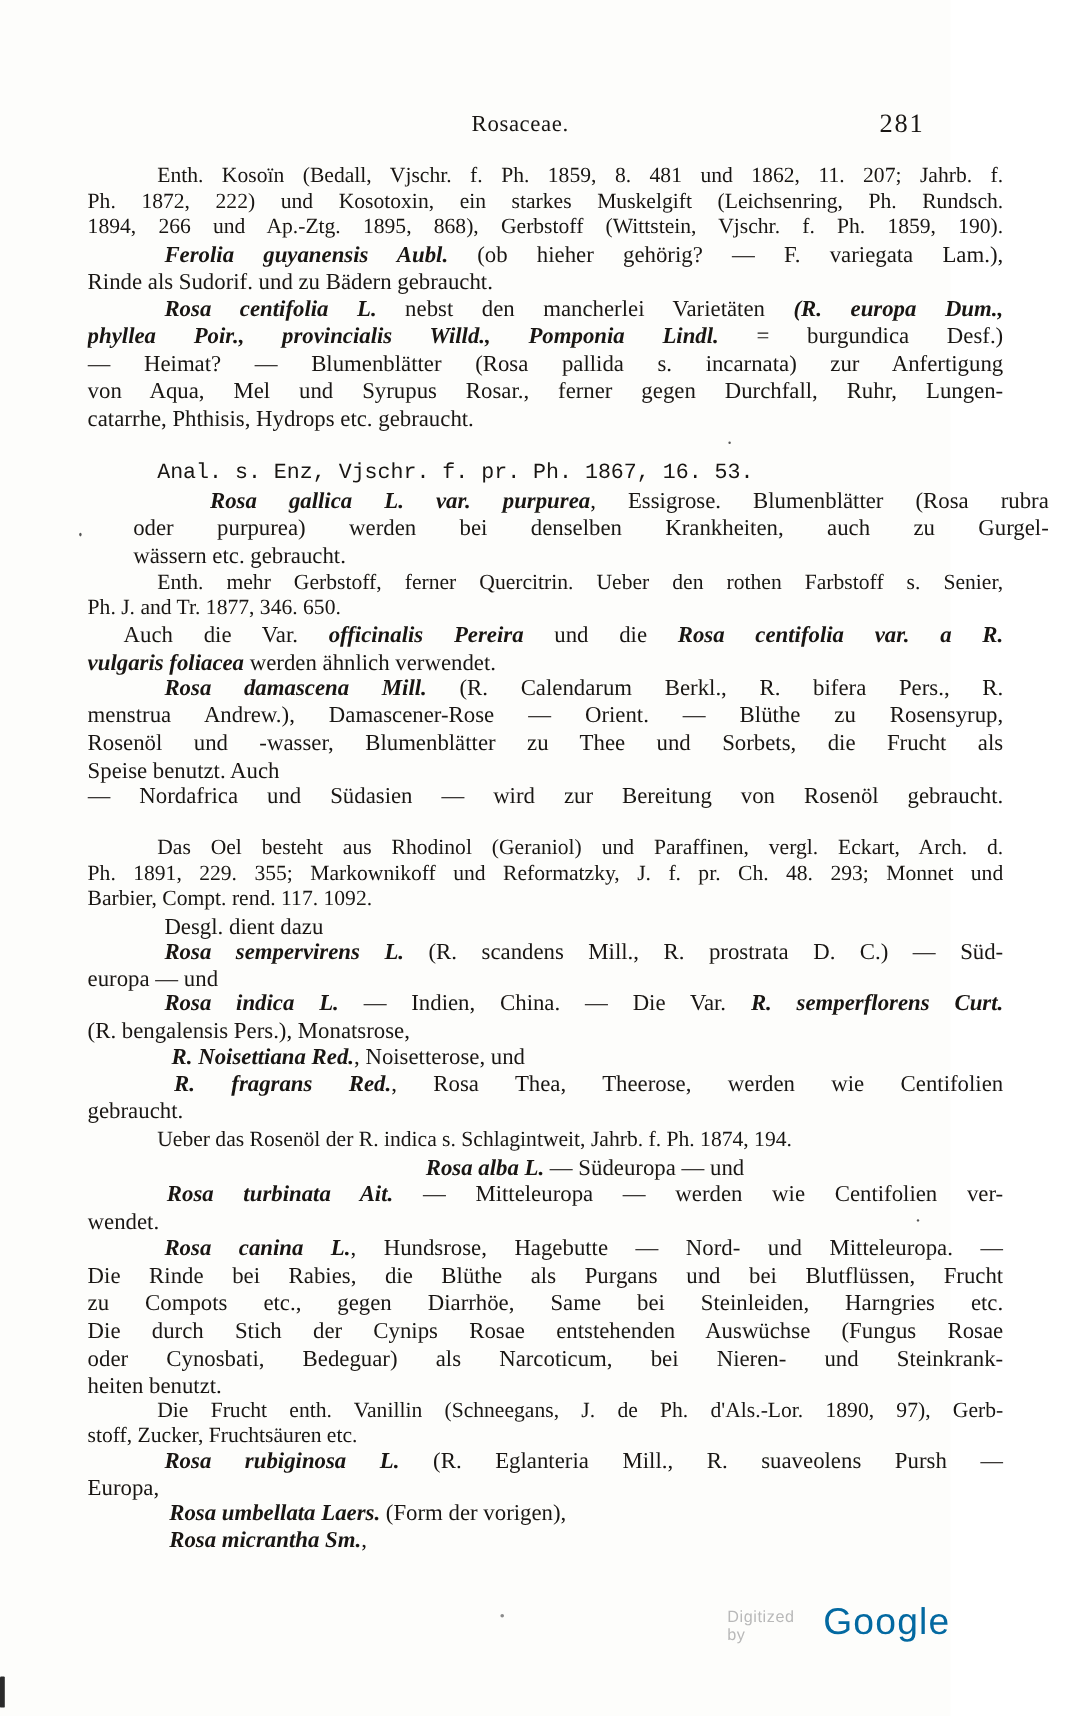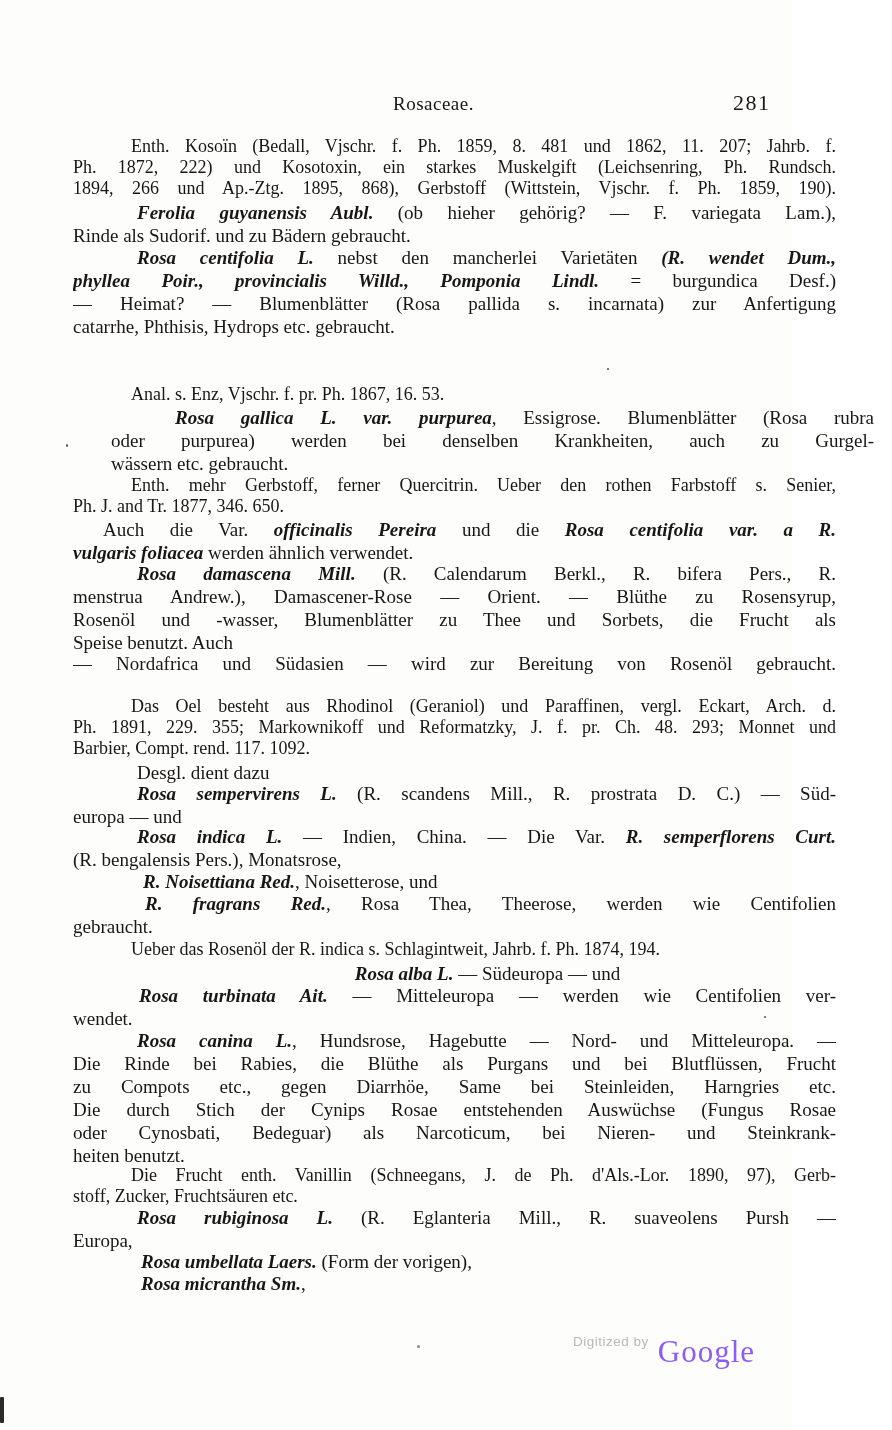--- a/index.html
+++ b/index.html
@@ -31,30 +31,30 @@
     white-space:normal;
     overflow:hidden;
     height:auto;
   }
   .line.just{
     text-align:justify;
     text-align-last:justify;
   }
   .it{font-style:italic;font-weight:bold;}
   .footer{
-    position:absolute;left:573px;top:1334px;
-    display:flex;align-items:flex-start;gap:9px;
+    position:absolute;left:606px;top:1334px;
+    display:flex;align-items:flex-end;gap:9px;
   }
   .digitized{
     font-family:"Liberation Sans","DejaVu Sans",sans-serif;
     font-size:13.5px;color:#b9b9b9;letter-spacing:0.5px;
   }
   .google{
-    font-family:Liberation Serif, serif;
-    font-size:31px;color:#8b5cf6;letter-spacing:1px;
+    font-family:Liberation Sans, sans-serif;
+    font-size:31px;color:#0369a1;letter-spacing:1px;
   }
   .speck{position:absolute;background:#555;border-radius:50%;}
   .edge-artifact{
     position:absolute;left:0;top:1397px;width:4px;height:26px;
     background:#2b2b2b;border-radius:1px;
   }
 </style>
 </head>
 <body>
 
@@ -68,26 +68,27 @@
       <div class="para small" style="top: 136px;">
         <div class="line just" style="text-indent: 58px;"><span>Enth. Kosoïn (Bedall, Vjschr. f. Ph. 1859, 8. 481 und 1862, 11. 207; Jahrb. f.</span></div>
         <div class="line just"><span>Ph. 1872, 222) und Kosotoxin, ein starkes Muskelgift (Leichsenring, Ph. Rundsch.</span></div>
         <div class="line just"><span>1894, 266 und Ap.-Ztg. 1895, 868), Gerbstoff (Wittstein, Vjschr. f. Ph. 1859, 190).</span></div>
       </div>
       <div class="para normal" style="top: 201px;">
         <div class="line just" style="text-indent: 64px;"><span class="it">Ferolia guyanensis Aubl.</span><span> (ob hieher gehörig? — F. variegata Lam.),</span></div>
         <div class="line"><span>Rinde als Sudorif. und zu Bädern gebraucht.</span></div>
       </div>
       <div class="para normal" style="top: 246px;">
-        <div class="line just" style="text-indent: 64px;"><span class="it">Rosa centifolia L.</span><span> nebst den mancherlei Varietäten </span><span class="it">(R. wendet Dum.,</span></div>
+        <div class="line just" style="text-indent: 64px;"><span class="it">Rosa centifolia L.</span><span> nebst den mancherlei Varietäten </span><span class="it">(R. europa Dum.,</span></div>
         <div class="line just"><span class="it">phyllea Poir., provincialis Willd., Pomponia Lindl.</span><span> = burgundica Desf.)</span></div>
         <div class="line just"><span>— Heimat? — Blumenblätter (Rosa pallida s. incarnata) zur Anfertigung</span></div>
+        <div class="line just"><span>von Aqua, Mel und Syrupus Rosar., ferner gegen Durchfall, Ruhr, Lungen-</span></div>
         <div class="line"><span>catarrhe, Phthisis, Hydrops etc. gebraucht.</span></div>
       </div>
-      <div class="para small" style="top: 384px;">
+      <div class="para small" style="top: 384px; font-family: Liberation Mono, monospace;">
         <div class="line" style="text-indent: 58px;"><span>Anal. s. Enz, Vjschr. f. pr. Ph. 1867, 16. 53.</span></div>
       </div>
       <div class="para normal" style="top: 406px; margin-left: 38px;">
         <div class="line just" style="text-indent: 64px;"><span class="it">Rosa gallica L. var. purpurea</span><span>, Essigrose. Blumenblätter (Rosa rubra</span></div>
         <div class="line just"><span>oder purpurea) werden bei denselben Krankheiten, auch zu Gurgel-</span></div>
         <div class="line"><span>wässern etc. gebraucht.</span></div>
       </div>
       <div class="para small" style="top: 475px;">
         <div class="line just" style="text-indent: 58px;"><span>Enth. mehr Gerbstoff, ferner Quercitrin. Ueber den rothen Farbstoff s. Senier,</span></div>
         <div class="line"><span>Ph. J. and Tr. 1877, 346. 650.</span></div>

